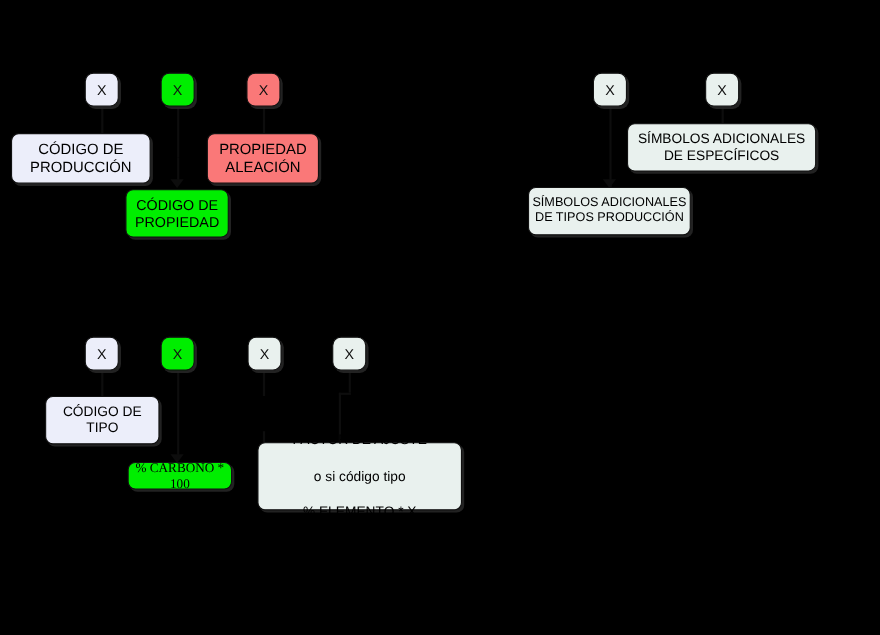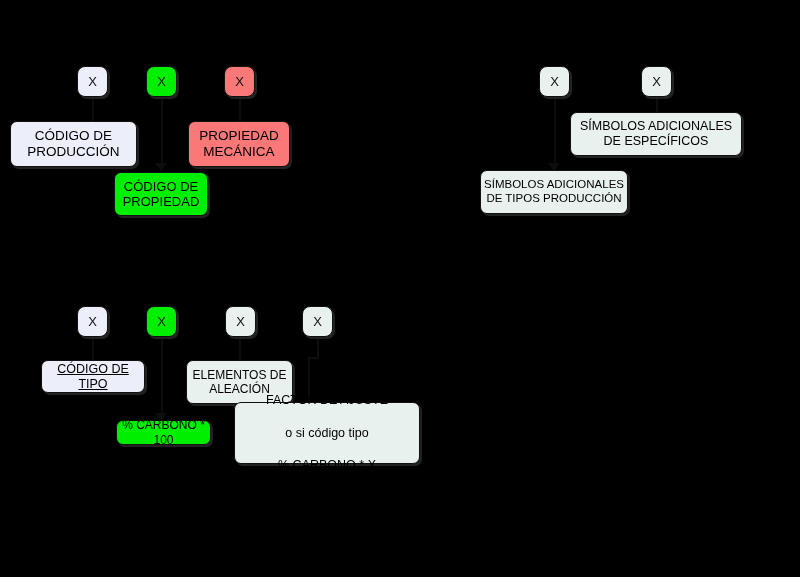--- a/index.html
+++ b/index.html
@@ -89,21 +89,21 @@
     <span>X</span>
   </div>
 
   <div class="node pal-lav" style="left:10px;top:121px;width:127px;height:46px;font-size:13.5px;">
     <span class="ln">CÓDIGO DE</span>
     <span class="ln">PRODUCCIÓN</span>
   </div>
 
   <div class="node pal-red" style="left:188px;top:121px;width:102px;height:46px;font-size:13.5px;">
     <span class="ln">PROPIEDAD</span>
-    <span class="ln">MECÁNICA</span>
+    <span class="ln">ALEACIÓN</span>
   </div>
 
   <div class="node pal-green" style="left:114px;top:172px;width:94px;height:44px;font-size:13px;">
     <span class="ln">CÓDIGO DE</span>
     <span class="ln">PROPIEDAD</span>
   </div>
 
   <div class="vline" style="left:554px;top:97px;height:73px;"></div>
   <div class="vline" style="left:656px;top:97px;height:15px;"></div>
   <div class="hline" style="left:554px;top:168px;width:2px;"></div>
@@ -142,37 +142,33 @@
   <div class="xbox pal-green" style="left:146px;top:306px;">
     <span>X</span>
   </div>
   <div class="xbox pal-mint" style="left:225px;top:306px;">
     <span>X</span>
   </div>
   <div class="xbox pal-mint" style="left:302px;top:306px;">
     <span>X</span>
   </div>
 
-  <div class="node pal-lav" style="left:41px;top:360px;width:104px;height:33px;font-size:12.5px;text-decoration:underline;">
+  <div class="node pal-lav" style="left:41px;top:360px;width:104px;height:44px;font-size:12.5px;">
     <span class="ln">CÓDIGO DE TIPO</span>
   </div>
 
-  <div class="node pal-mint" style="left:186px;top:360px;width:107px;height:44px;font-size:12px;">
-    <span class="ln">ELEMENTOS DE</span>
-    <span class="ln">ALEACIÓN</span>
-  </div>
 
-  <div class="node pal-green" style="left:116px;top:420px;width:95px;height:25px;font-size:12px;font-family:Liberation Sans, sans-serif;">
+  <div class="node pal-green" style="left:116px;top:420px;width:95px;height:25px;font-size:12px;font-family:Liberation Serif, serif;">
     <span class="ln">% CARBONO * 100</span>
   </div>
 
   <div class="node pal-mint" style="left:234px;top:402px;width:186px;height:62px;font-size:12.5px;gap:18px;">
     <span class="ln">FACTOR DE AJUSTE</span>
     <span class="ln">o si código tipo</span>
-    <span class="ln">% CARBONO * X</span>
+    <span class="ln">% ELEMENTO * X</span>
   </div>
 
   <div class="darkblock" style="left:485px;top:224px;width:305px;height:62px;"></div>
 
   <div class="darkblock small" style="left:416px;top:305px;width:372px;height:46px;"></div>
 
   <div class="darkblock small" style="left:416px;top:369px;width:372px;height:66px;"></div>
 
   <div class="darkblock tiny" style="left:416px;top:448px;width:372px;height:44px;"></div>
 

